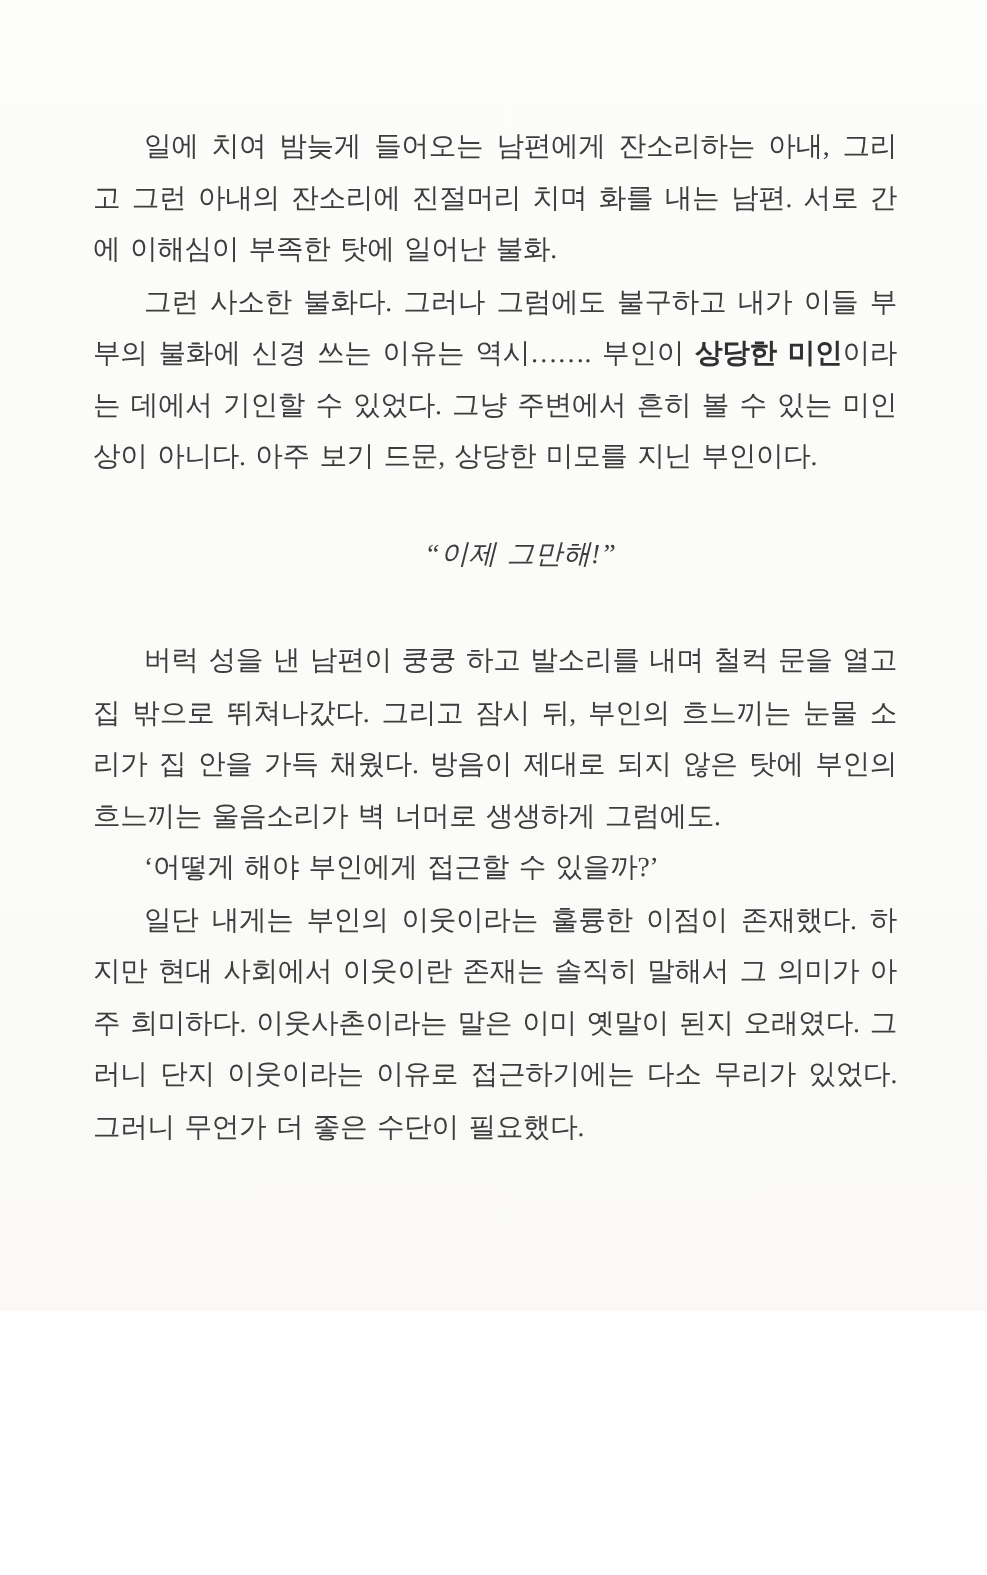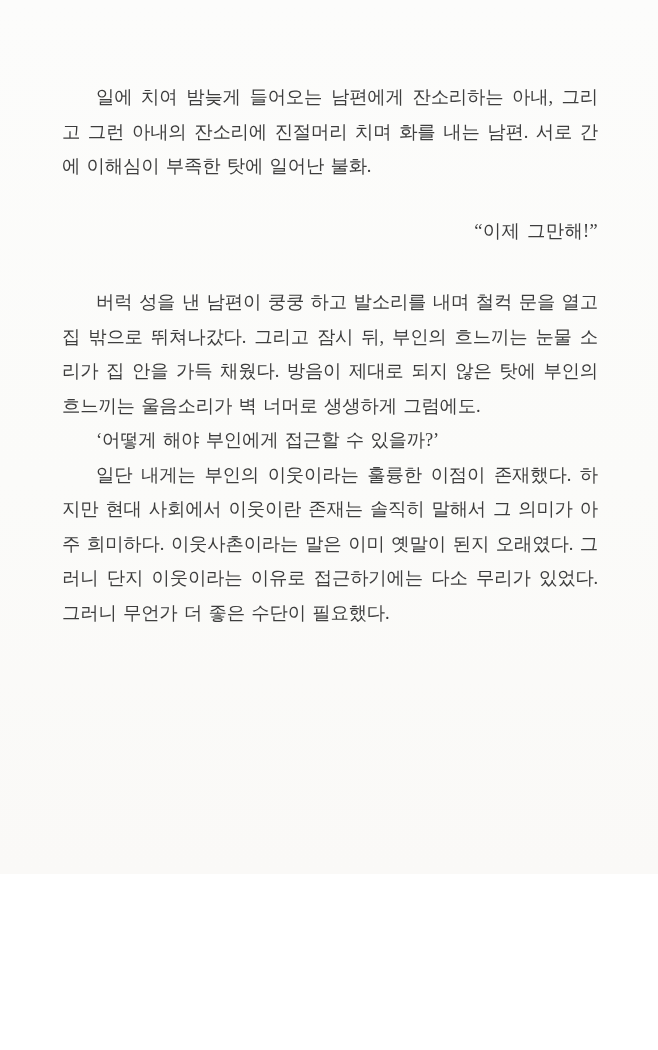--- a/index.html
+++ b/index.html
@@ -30,22 +30,23 @@
     text-rendering: optimizeLegibility;
   }
   .text-block p {
     margin: 0;
     padding: 0;
     text-indent: 34px;
   }
   .text-block p.quote {
     margin-top: 30px;
     margin-bottom: 37px;
+    font-style: italic;
     letter-spacing: 0.3px;
-    text-align: right;
+    text-align: center;
   }
   .text-block strong {
     font-weight: bold;
     color: #303030;
   }
   .footer {
     position: absolute;
     left: 78px;
     top: 956px;
     font-size: 17px;
@@ -69,20 +70,21 @@
 </style>
 </head>
 <body>
 
 <div class="page">
 
   <div class="text-block">
 
     <p>일에 치여 밤늦게 들어오는 남편에게 잔소리하는 아내, 그리고 그런 아내의 잔소리에 진절머리 치며 화를 내는 남편. 서로 간에 이해심이 부족한 탓에 일어난 불화.</p>
 
+    <p><span>그런 사소한 불화다. 그러나 그럼에도 불구하고 내가 이들 부부의 불화에 신경 쓰는 이유는 역시……. 부인이 </span><strong>상당한 미인</strong><span>이라는 데에서 기인할 수 있었다. 그냥 주변에서 흔히 볼 수 있는 미인상이 아니다. 아주 보기 드문, 상당한 미모를 지닌 부인이다.</span></p>
 
     <p class="quote">“이제 그만해!”</p>
 
     <p>버럭 성을 낸 남편이 쿵쿵 하고 발소리를 내며 철컥 문을 열고 집 밖으로 뛰쳐나갔다. 그리고 잠시 뒤, 부인의 흐느끼는 눈물 소리가 집 안을 가득 채웠다. 방음이 제대로 되지 않은 탓에 부인의 흐느끼는 울음소리가 벽 너머로 생생하게 그럼에도.</p>
 
 
 
     <p>‘어떻게 해야 부인에게 접근할 수 있을까?’</p>
 
     <p>일단 내게는 부인의 이웃이라는 훌륭한 이점이 존재했다. 하지만 현대 사회에서 이웃이란 존재는 솔직히 말해서 그 의미가 아주 희미하다. 이웃사촌이라는 말은 이미 옛말이 된지 오래였다. 그러니 단지 이웃이라는 이유로 접근하기에는 다소 무리가 있었다. 그러니 무언가 더 좋은 수단이 필요했다.</p>

